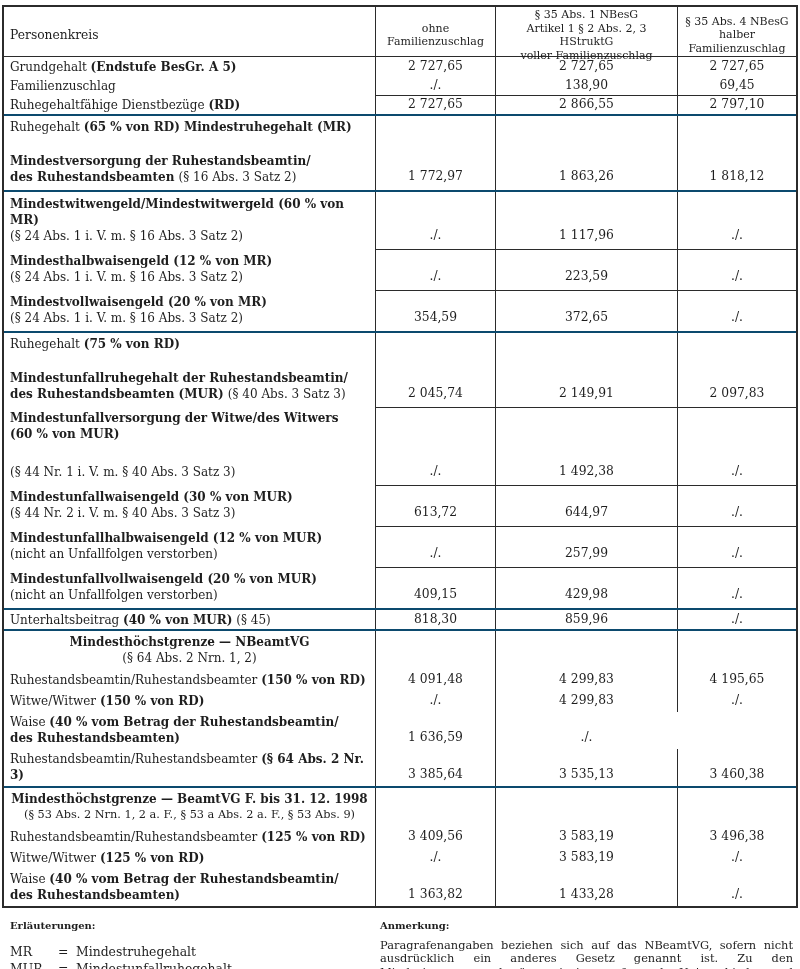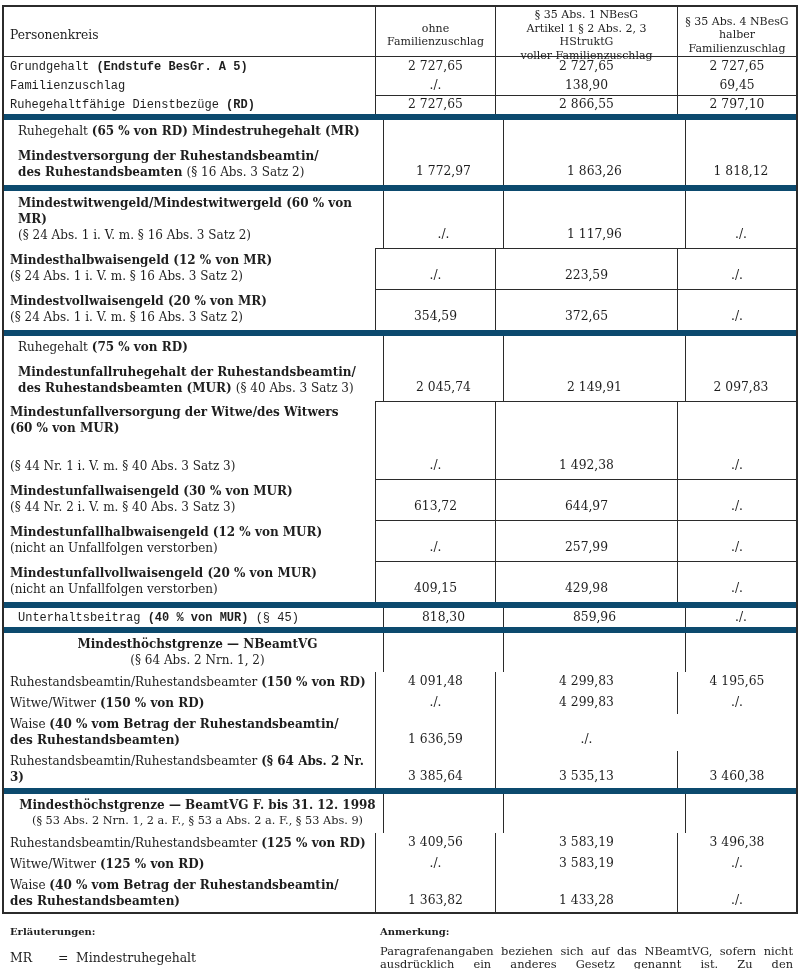--- a/index.html
+++ b/index.html
@@ -7,36 +7,36 @@
   body {
     width:800px; height:969px; overflow:hidden;
     font-family:"DejaVu Serif","Liberation Serif",serif;
     color:#1e1e1e;
   }
   .page { padding:5px 2px 0 2px; }
 
   
   .vtable { width:796px; border:2px solid #2b2b2b; }
   .row { display:grid; grid-template-columns:371px 120px 182px 1fr; }
-  .bt  { border-top:6px solid #0c4a6e;padding-left:8px; }          
+  .bt  { border-top:2px solid #0c4a6e; }          
   .cut .val { border-top:1px solid #2b2b2b; }     
 
   .label { font-size:12px; line-height:16px; }
   .val {
     border-left:1px solid #2b2b2b;
     display:flex; align-items:flex-end; justify-content:center;
     font-size:12.3px; line-height:15px; white-space:nowrap;
   }
   .b { font-weight:bold; }
-  .gap  { margin-top:9px; }
+  .gap  { margin-top:18px; }
   .gap6 { margin-top:22px; }
   .sm { font-size:11.3px; }
 
   
-  .pa .label { padding:2px 6px 1px 6px;font-family:Liberation Mono, monospace; }  .pa .val { padding-bottom:2px; }
+  .pa .label { padding:2px 6px 1px 6px; }  .pa .val { padding-bottom:2px; }
   .pb .label { padding:4px 6px 5px 6px; }  .pb .val { padding-bottom:6px; }
   .pc .label { padding:3px 6px 5px 6px; }  .pc .val { padding-bottom:6px; }
   .pd .label { padding:2px 6px 3px 6px; }  .pd .val { padding-bottom:4px; }
   .ph .label { padding:3px 6px 4px 6px;text-align:center; }
 
   
   .hrow { border-bottom:1px solid #2b2b2b; height:50px; }
   .hrow .hc1 {
     display:flex; align-items:center; padding:0 6px;
     font-size:12.3px;

